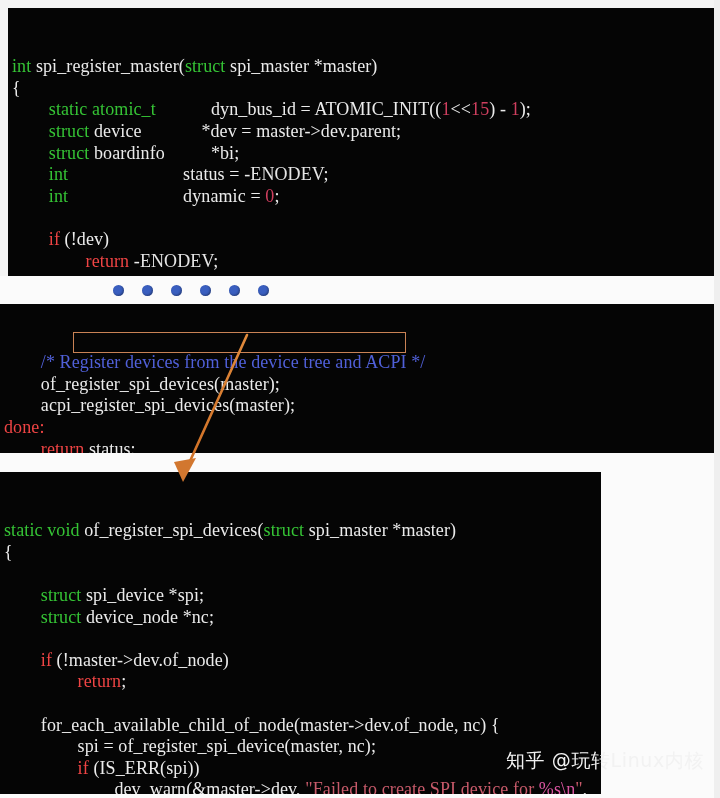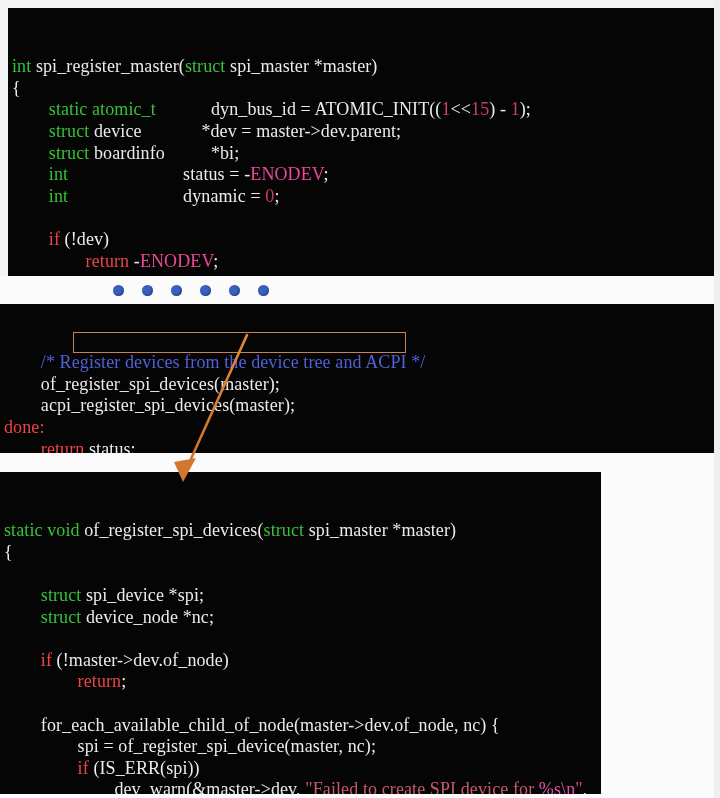--- a/index.html
+++ b/index.html
@@ -41,21 +41,21 @@
   .code-block .pad {
     padding: 5px 0 0 4px;
   }
   .cl { display: block; height: 21.6px; white-space: pre; }
 
   
   .kw   { color: #35c335; }          
   .ctl  { color: #ef4444; }          
   .id   { color: #ebebeb; }          
   .num  { color: #cf3f5f; }          
-  .err  { color: #ec4899; }
+  .err  { color: #e5e5e5; }
   .cmt  { color: #5060d8; }          
   .str  { color: #c75a6a; }          
   .esc  { color: #d955a0; }          
 
   
   #call-highlight {
     position: absolute;
     left: 73px;
     top: 332px;
     width: 333px;
@@ -154,14 +154,15 @@
     <defs>
       <linearGradient id="agrad" x1="0" y1="0" x2="0" y2="1">
         <stop offset="0%" stop-color="#e08a3c"></stop>
         <stop offset="100%" stop-color="#cf6f25"></stop>
       </linearGradient>
     </defs>
     <line x1="247" y1="335" x2="186" y2="470" stroke="url(#agrad)" stroke-width="2.6" stroke-linecap="round"></line>
     <polygon points="183,482 196,458 174,462" fill="#d2772f"></polygon>
   </svg>
 
+  <div id="watermark">知乎 @玩转Linux内核</div>
 
 </div>
 
 </body></html>

